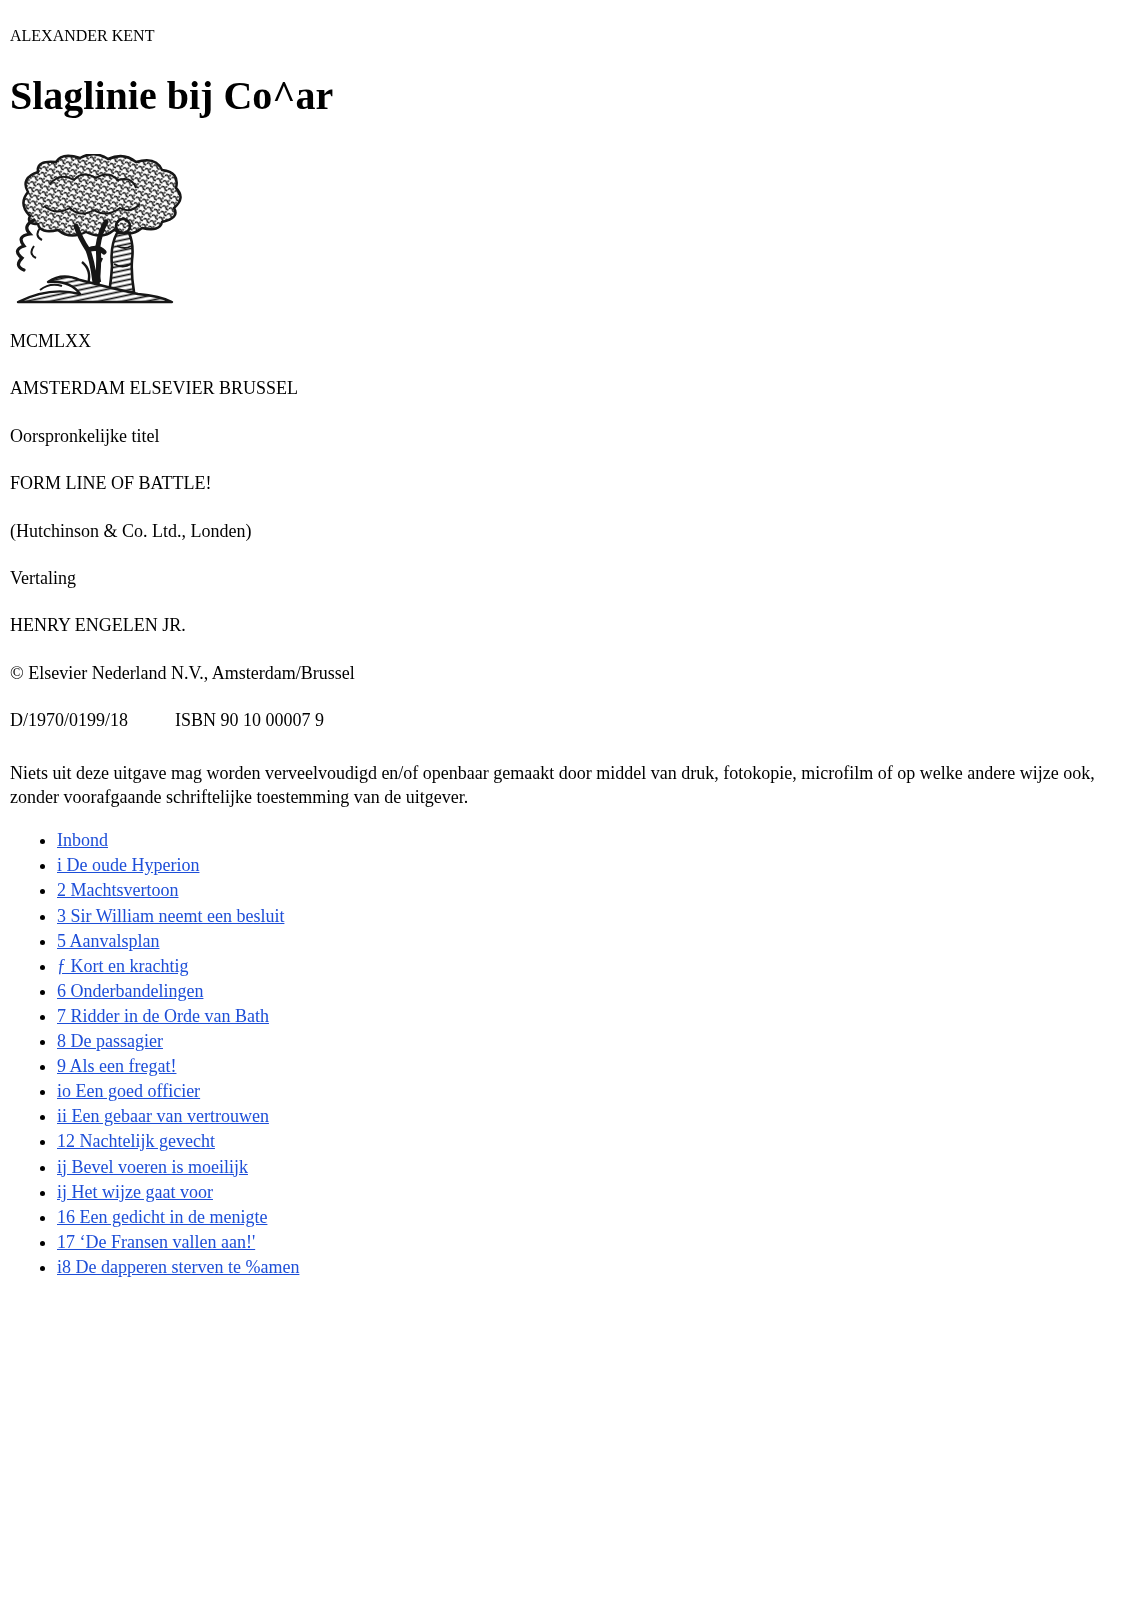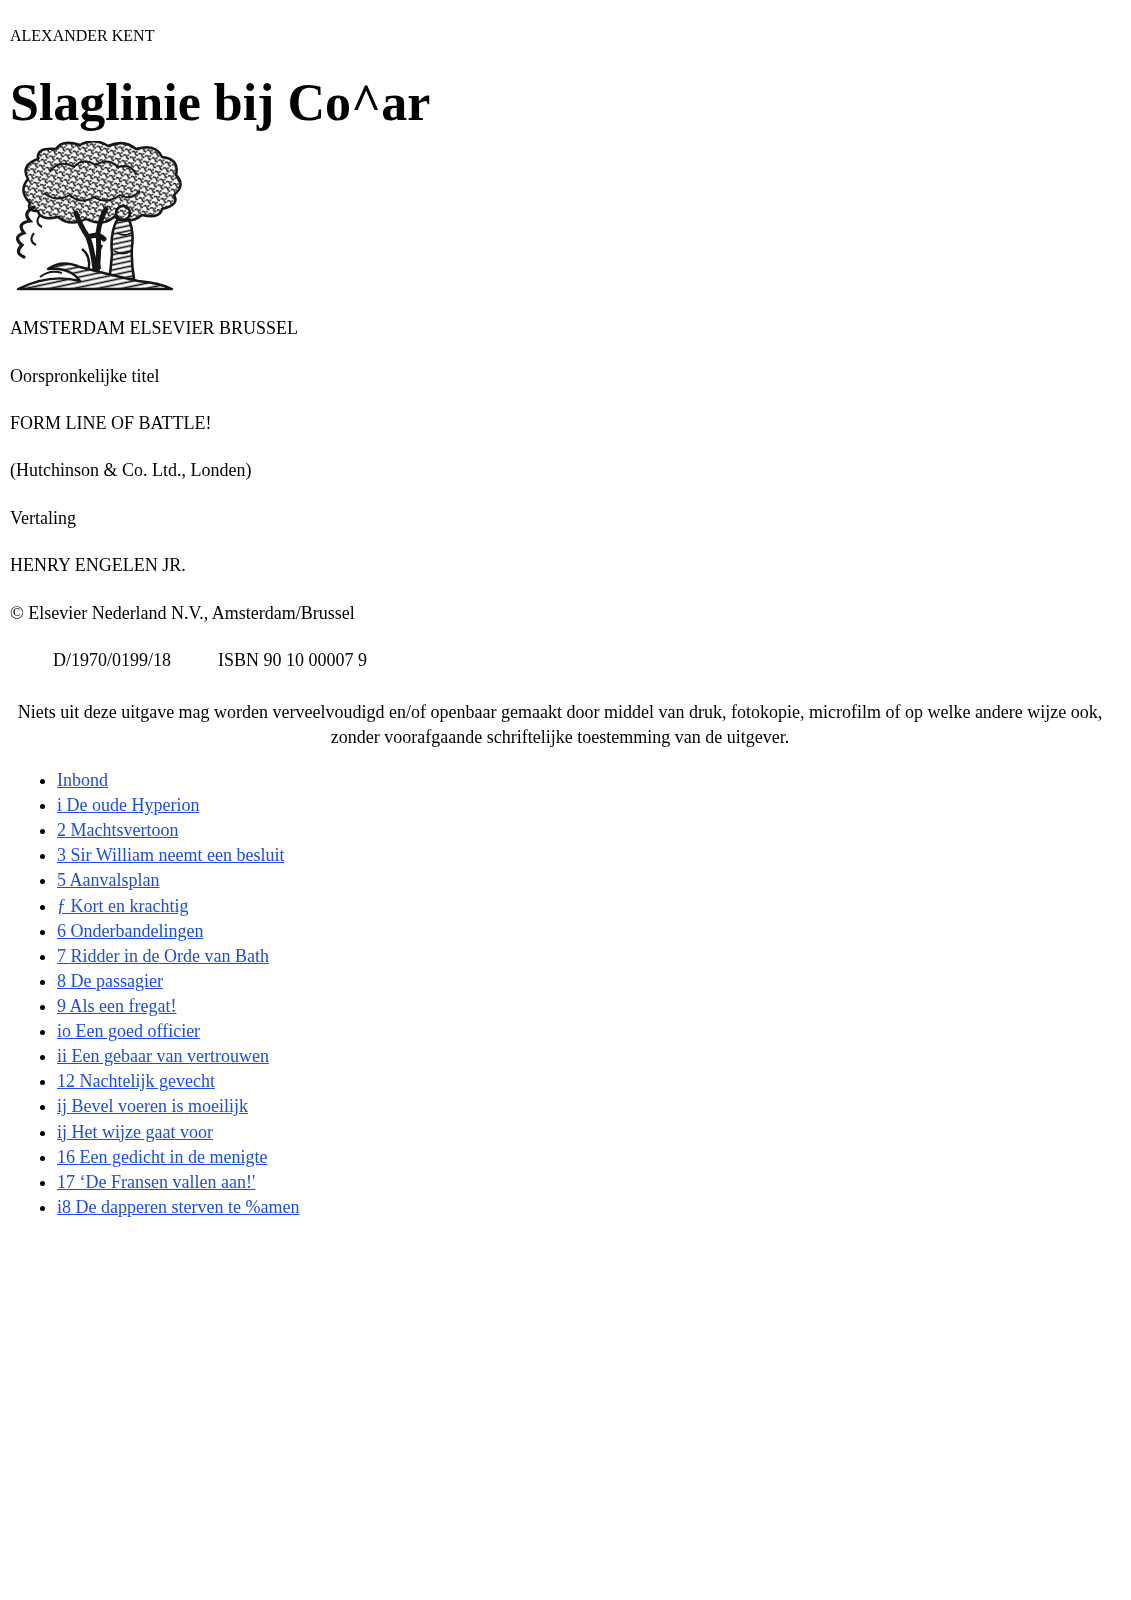--- a/index.html
+++ b/index.html
@@ -15,42 +15,41 @@
     min-height: 1600px;
     box-sizing: border-box;
     padding: 10px 10px 0 10px;
   }
   .author {
     font-size: 16px;
     margin: 16px 0 0 0;
     line-height: 1.25;
   }
   h1.title {
-    font-size: 52px;
+    font-size: 40px;
     font-weight: bold;
-    margin: 28px 0 10px 0;
+    margin: 28px 0 36px 0;
     line-height: 1.1;
     letter-spacing: 0px;
   }
   .logo-wrap {
     width: 177px;
     height: 152px;
     margin: 2px 0 8px 0;
   }
   .logo-wrap svg { display: block; }
   .stack p {
     margin: 24px 0;
     line-height: 1.3;
   }
-  .codes span.depot { display: inline-block; margin-right: 47px; margin-left: 43px; }
+  .codes span.depot { display: inline-block; margin-right: 47px; }
   .notice {
     margin: 28px 0 18px 0;
     line-height: 1.38;
     max-width: 1100px;
-    text-align: center;
   }
   ul.toc {
     margin: 14px 0 0 0;
     padding-left: 47px;
   }
   ul.toc li {
     line-height: 1.395;
     list-style-type: disc;
   }
   ul.toc a {
@@ -96,20 +95,21 @@
       <circle cx="113" cy="72" r="7" fill="none" stroke="#161616" stroke-width="2.6"></circle>
       <path d="M107,79 Q100,92 102,112 Q101,128 99,138 L124,138 Q121,120 122,106 Q124,90 119,79 Z" fill="url(#hatch)" stroke="#161616" stroke-width="2.6" stroke-linejoin="round"></path>
       <path d="M107,92 q8,4 14,0 M104,110 q9,5 17,0" fill="none" stroke="#161616" stroke-width="1.8"></path>
 
       <path d="M8,148 Q40,132 70,140 Q60,126 38,128 Q52,118 70,126 Q100,134 128,140 Q150,142 162,148 Z" fill="url(#hatch)" stroke="#161616" stroke-width="2.4" stroke-linejoin="round"></path>
       <path d="M30,136 q10,-8 22,-4" fill="none" stroke="#161616" stroke-width="2"></path>
     </svg>
   </div>
 
   <div class="stack">
+    <p>MCMLXX</p>
     <p>AMSTERDAM ELSEVIER BRUSSEL</p>
     <p>Oorspronkelijke titel</p>
     <p>FORM LINE OF BATTLE!</p>
     <p>(Hutchinson &amp; Co. Ltd., Londen)</p>
     <p>Vertaling</p>
     <p>HENRY ENGELEN JR.</p>
     <p>© Elsevier Nederland N.V., Amsterdam/Brussel</p>
     <p class="codes">
       <span class="depot">D/1970/0199/18</span><span>ISBN 90 10 00007 9</span>
     </p>

